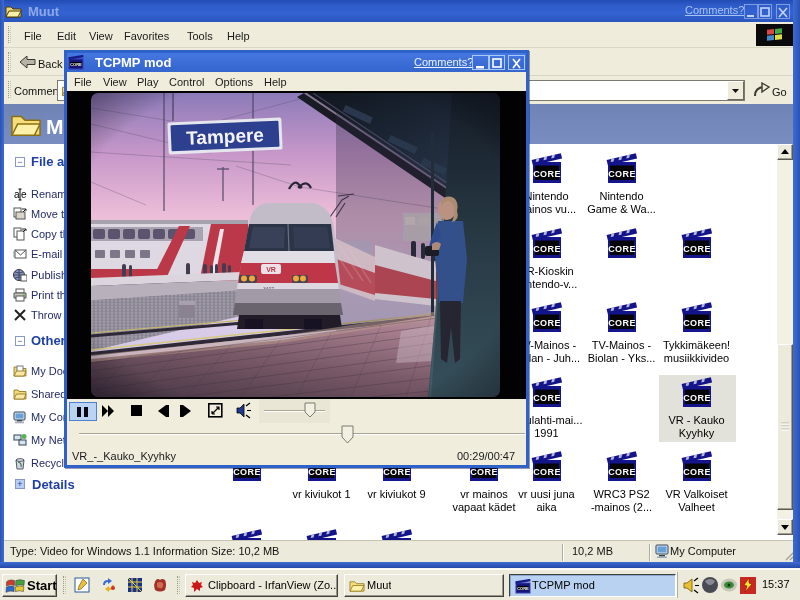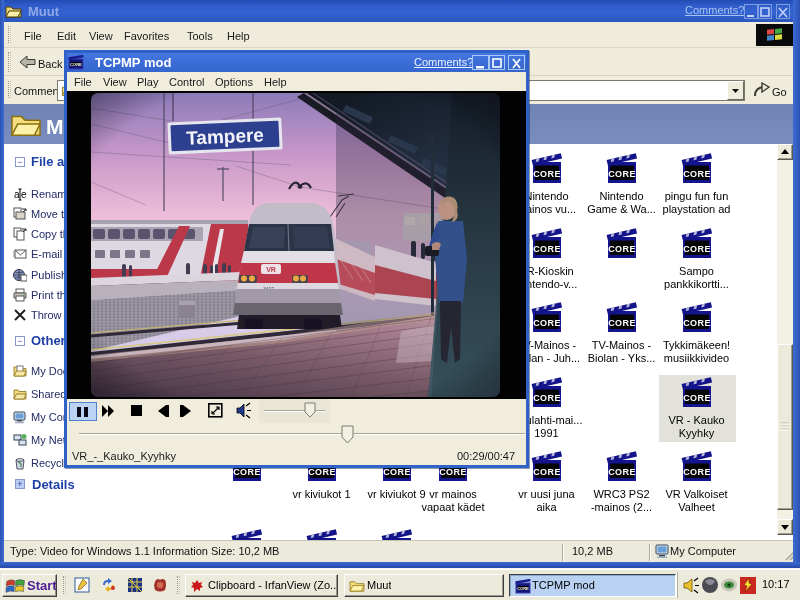--- a/index.html
+++ b/index.html
@@ -52,21 +52,21 @@
 #tc-title .comments{position:absolute;left:347px;top:3px;color:#eaf2ff;}
 .tcbtn{position:absolute;top:2px;height:15px;border:1px solid #a8c8f8;color:#e8f0ff;}
 #tc-menu{left:0;top:19px;width:459px;height:19px;background:#f0eddc;}
 #tc-video{left:0;top:38px;width:459px;height:308px;background:#020202;}
 #tc-ctrl{left:0;top:346px;width:459px;height:66px;background:#f0eddc;}
 .ctrlglyph{position:absolute;}
 #tc-status{position:absolute;left:0;top:395px;width:459px;height:17px;font-size:11px;color:#1a1a1a;}
 
 #taskbar{left:0;top:568px;width:800px;height:32px;background:#eceada;border-top:1px solid #f8f6ee;box-shadow:inset 0 1px 0 #fff;}
 #startbtn{left:2px;top:5px;width:55px;height:23px;background:#eceada;border:1px solid #fff;border-right-color:#404040;border-bottom-color:#404040;box-shadow:inset -1px -1px 0 #9a9688;}
-#startbtn span{position:absolute;left:24px;top:3px;font-weight:bold;font-size:13px;color:#4c1d95;}
+#startbtn span{position:absolute;left:24px;top:3px;font-weight:bold;font-size:13px;color:#000000;}
 .taskbtn{position:absolute;top:5px;height:23px;background:#eceada;border:1px solid #fff;border-right-color:#404040;border-bottom-color:#404040;box-shadow:inset -1px -1px 0 #9a9688;font-size:11px;color:#000;}
 .taskbtn .lbl{position:absolute;left:22px;top:4px;white-space:nowrap;overflow:hidden;}
 #tb3{background:#b9d2f2;border:1px solid #404040;border-right-color:#fff;border-bottom-color:#fff;box-shadow:inset 1px 1px 0 #8aa8cc;}
 #tray{left:677px;top:3px;width:120px;height:26px;border-left:1px solid #b0ac9a;box-shadow:-1px 0 0 #fff;}
 #clock{position:absolute;left:84px;top:6px;font-size:11px;color:#000;}
 </style></head>
 <body>
 
 <div class="abs" id="muut">
   <div class="abs" id="muut-title">
@@ -237,32 +237,29 @@
           </g>
         </defs>
       </svg>
   <div class="abs" id="selcell"></div>
   <div class="cell" style="left:508.5px;top:151px"><svg class="clap" width="34" height="33">
           <use href="#clap"></use>
         </svg><div class="celltext">Nintendo<br>mainos vu...</div></div>
   <div class="cell" style="left:583.5px;top:151px"><svg class="clap" width="34" height="33">
           <use href="#clap"></use>
         </svg><div class="celltext">Nintendo<br>Game &amp; Wa...</div></div>
-  <div class="cell" style="left:658.5px;top:151px"><svg class="clap" width="34" height="33">
-          <use href="#clap"></use>
-        </svg><div class="celltext">pingu fun fun<br>playstation ad</div></div>
   <div class="cell" style="left:508.5px;top:225.6px"><svg class="clap" width="34" height="33">
           <use href="#clap"></use>
         </svg><div class="celltext">VR-Kioskin<br>Nintendo-v...</div></div>
   <div class="cell" style="left:583.5px;top:225.6px"><svg class="clap" width="34" height="33">
           <use href="#clap"></use>
         </svg></div>
   <div class="cell" style="left:658.5px;top:225.6px"><svg class="clap" width="34" height="33">
           <use href="#clap"></use>
-        </svg><div class="celltext">Sampo<br>pankkikortti...</div></div>
+        </svg></div>
   <div class="cell" style="left:508.5px;top:300.2px"><svg class="clap" width="34" height="33">
           <use href="#clap"></use>
         </svg><div class="celltext">TV-Mainos -<br>Biolan - Juh...</div></div>
   <div class="cell" style="left:583.5px;top:300.2px"><svg class="clap" width="34" height="33">
           <use href="#clap"></use>
         </svg><div class="celltext">TV-Mainos -<br>Biolan - Yks...</div></div>
   <div class="cell" style="left:658.5px;top:300.2px"><svg class="clap" width="34" height="33">
           <use href="#clap"></use>
         </svg><div class="celltext">Tykkimäkeen!<br>musiikkivideo</div></div>
   <div class="cell" style="left:508.5px;top:374.8px"><svg class="clap" width="34" height="33">
@@ -273,21 +270,21 @@
         </svg><div class="celltext">VR - Kauko<br>Kyyhky</div></div>
   <div class="cell" style="left:208.5px;top:449.4px"><svg class="clap" width="34" height="33">
           <use href="#clap"></use>
         </svg></div>
   <div class="cell" style="left:283.5px;top:449.4px"><svg class="clap" width="34" height="33">
           <use href="#clap"></use>
         </svg><div class="celltext">vr kiviukot 1</div></div>
   <div class="cell" style="left:358.5px;top:449.4px"><svg class="clap" width="34" height="33">
           <use href="#clap"></use>
         </svg><div class="celltext">vr kiviukot 9</div></div>
-  <div class="cell" style="left:415px;top:449.4px"><svg class="clap" width="34" height="33">
+  <div class="cell" style="left:446px;top:449.4px"><svg class="clap" width="34" height="33">
           <use href="#clap"></use>
         </svg><div class="celltext">vr mainos<br>vapaat kädet</div></div>
   <div class="cell" style="left:508.5px;top:449.4px"><svg class="clap" width="34" height="33">
           <use href="#clap"></use>
         </svg><div class="celltext">vr uusi juna<br>aika</div></div>
   <div class="cell" style="left:583.5px;top:449.4px"><svg class="clap" width="34" height="33">
           <use href="#clap"></use>
         </svg><div class="celltext">WRC3 PS2<br>-mainos (2...</div></div>
   <div class="cell" style="left:658.5px;top:449.4px"><svg class="clap" width="34" height="33">
           <use href="#clap"></use>
@@ -719,15 +716,15 @@
       </svg>
     <svg class="abs" style="left:43px;top:6px" width="17" height="15">
         <ellipse cx="8" cy="7" rx="8" ry="6.5" fill="#c8c8b8"></ellipse>
         <ellipse cx="8" cy="7" rx="5" ry="3.5" fill="#3a8a3a"></ellipse>
         <circle cx="8" cy="7" r="1.5" fill="#103810"></circle>
       </svg>
     <svg class="abs" style="left:62px;top:5px" width="16" height="17">
         <rect x="0" y="0" width="16" height="17" fill="#c82820"></rect>
         <path d="M9,1 L4,8 L7,9 L5,15 L12,7 L9,6 Z" fill="#f8e030" stroke="#801008" stroke-width="0.6"></path>
       </svg>
-    <span id="clock">10:17</span>
+    <span id="clock">15:37</span>
   </div>
 </div>
 
 </body></html>

